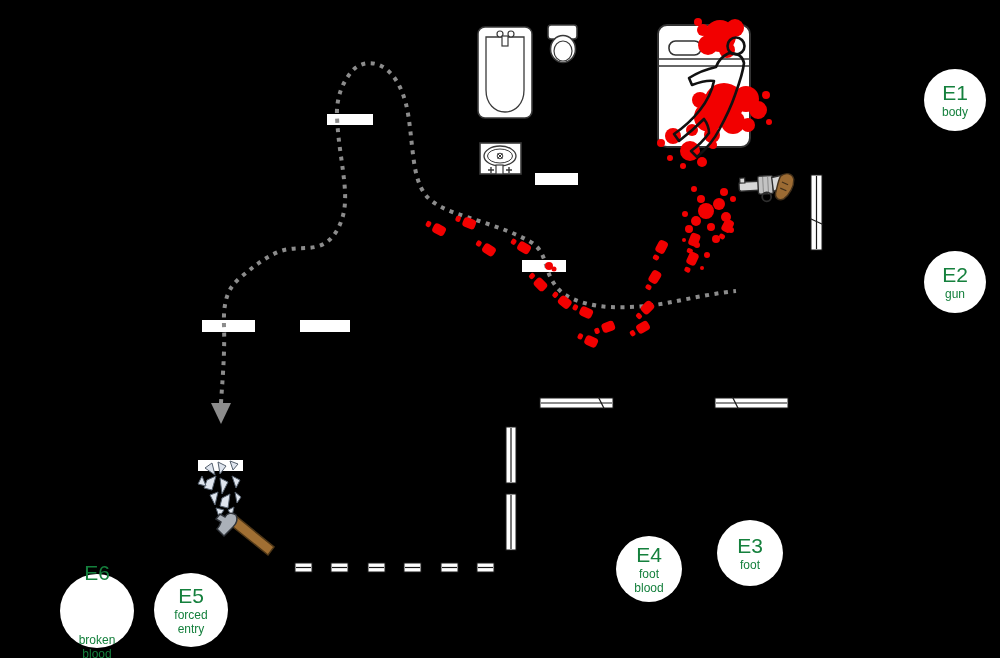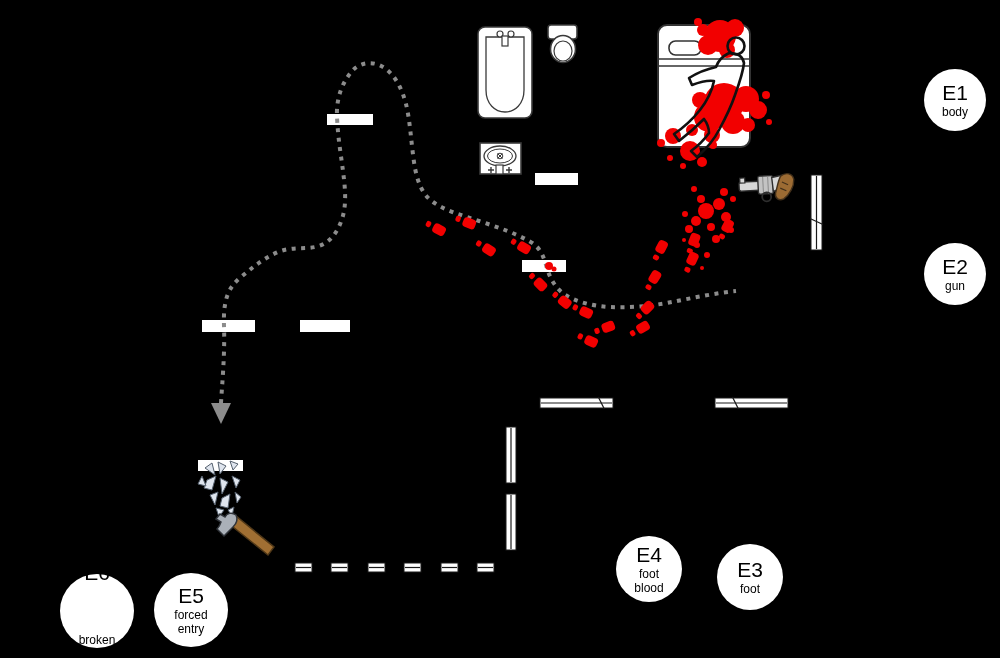--- a/index.html
+++ b/index.html
@@ -1,20 +1,20 @@
 <!DOCTYPE html>
 <html><head>
 <meta charset="utf-8">
 <style>
   html,body{margin:0;padding:0;background:#000;}
   .stage{position:relative;width:1000px;height:658px;background:#000;overflow:hidden;
          font-family:"Liberation Sans",sans-serif;}
   .stage svg{position:absolute;left:0;top:0;}
   .marker{position:absolute;background:#fff;border-radius:50%;display:flex;flex-direction:column;
-          align-items:center;justify-content:center;text-align:center;color:#000000;}
+          align-items:center;justify-content:center;text-align:center;color:#15803d;}
   .marker .eid{font-size:21px;line-height:1.1;}
   .marker .elabel{font-size:12px;line-height:1.2;max-width:52px;margin-top:1px;}
 </style>
 </head>
 <body>
 
 <div class="stage">
   <svg width="1000" height="658" viewBox="0 0 1000 658">
 
     <g id="walls">
@@ -274,25 +274,25 @@
       <path d="M 217,529 L 224,536 L 233,527 C 237,523 238,519 236,515 C 232,512 227,513 225,517
                L 220,514 L 216,519 L 221,522 C 220,525 219,527 217,529 Z" fill="#aab0b8" stroke="#30343a" stroke-width="1.5"></path>
     </g>
   </svg>
 
   <div id="markers">
       <div class="marker" style="left: 924px; top: 69px; width: 62px; height: 62px;">
         <div class="eid">E1</div>
                  <div class="elabel">body</div>
       </div>
-      <div class="marker" style="left: 924px; top: 243px; width: 62px; height: 62px;">
+      <div class="marker" style="left: 924px; top: 251px; width: 62px; height: 62px;">
         <div class="eid">E2</div>
                  <div class="elabel">gun</div>
       </div>
-      <div class="marker" style="left: 717px; top: 544px; width: 66px; height: 66px;">
+      <div class="marker" style="left: 717px; top: 520px; width: 66px; height: 66px;">
         <div class="eid">E3</div>
                  <div class="elabel">foot</div>
       </div>
       <div class="marker" style="left: 616px; top: 536px; width: 66px; height: 66px;">
         <div class="eid">E4</div>
                  <div class="elabel">foot blood</div>
       </div>
       <div class="marker" style="left: 154px; top: 573px; width: 74px; height: 74px;">
         <div class="eid">E5</div>
                  <div class="elabel">forced entry</div>

